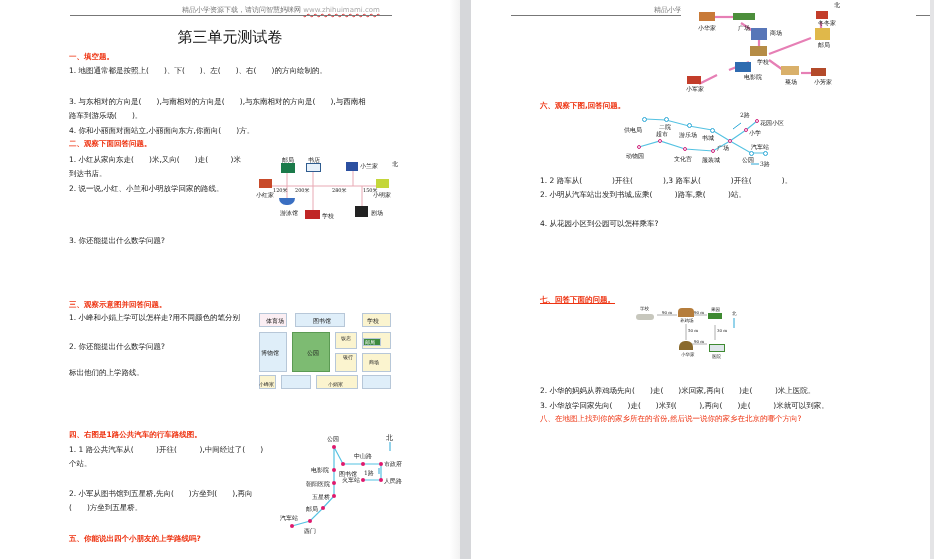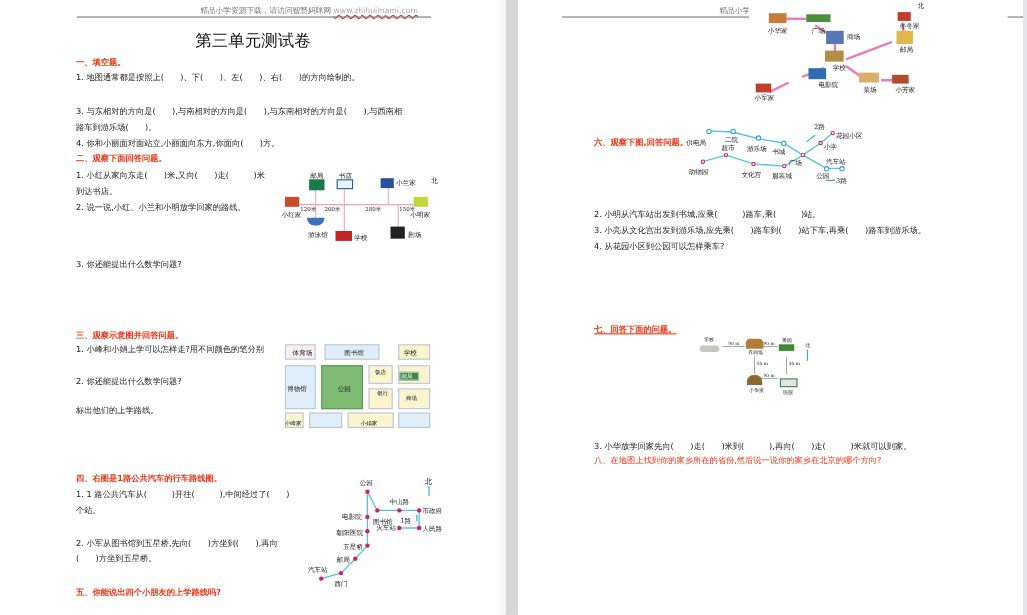--- a/index.html
+++ b/index.html
@@ -207,21 +207,21 @@
     <div class="house" style="left:54px;top:62px;width:16px;height:10px;background:#2f6bb0;"></div>
     <div class="lbl" style="left:63px;top:73px;">电影院</div>
     <div class="house" style="left:100px;top:66px;width:18px;height:9px;background:#d9b06a;"></div>
     <div class="lbl" style="left:104px;top:78px;">菜场</div>
     <div class="house" style="left:130px;top:68px;width:15px;height:8px;background:#b34a2a;"></div>
     <div class="lbl" style="left:133px;top:78px;">小芳家</div>
     <div class="house" style="left:6px;top:76px;width:14px;height:8px;background:#c33d2a;"></div>
     <div class="lbl" style="left:5px;top:85px;">小军家</div>
   </div>
 
-  <div class="sec" style="left:69px;top:101px;margin-top:24px;">六、观察下图,回答问题。</div>
+  <div class="sec" style="left:69px;top:101px;">六、观察下图,回答问题。</div>
   <div class="fig" style="left:158px;top:113px;width:140px;height:58px;">
     <svg width="140" height="58">
       <polyline points="16,6 37,7 60,13 83,17 101,28 122,40 136,40" fill="none" stroke="#55c2e2" stroke-width="1.2"></polyline>
       <polyline points="10,34 31,28 56,36 84,38 101,28 117,17 128,8" fill="none" stroke="#55c2e2" stroke-width="1.2"></polyline>
       <line x1="112" y1="10" x2="104" y2="16" stroke="#2aa7d6" stroke-width="1"></line>
       <line x1="130" y1="51" x2="122" y2="51" stroke="#2aa7d6" stroke-width="1"></line>
     </svg>
     <div class="cdot" style="left:13px;top:4px;"></div>
     <div class="lbl" style="left:-5px;top:13px;">供电局</div>
     <div class="cdot" style="left:35px;top:4px;"></div>
@@ -244,22 +244,22 @@
     <div class="odot" style="left:54px;top:34px;"></div>
     <div class="lbl" style="left:45px;top:42px;">文化宫</div>
     <div class="odot" style="left:82px;top:36px;"></div>
     <div class="lbl" style="left:73px;top:43px;">服装城</div>
     <div class="cdot" style="left:120px;top:38px;"></div>
     <div class="lbl" style="left:113px;top:43px;">公园</div>
     <div class="cdot" style="left:134px;top:38px;"></div>
     <div class="lbl" style="left:122px;top:30px;">汽车站</div>
     <div class="lbl" style="left:131px;top:47px;">3路</div>
   </div>
+  <div class="q" style="left:69px;top:176px;">1. 2 路车从(　　　　)开往(　　　　),3 路车从(　　　　)开往(　　　　)。</div>
   <div class="q" style="left:69px;top:190px;">2. 小明从汽车站出发到书城,应乘(　　　)路车,乘(　　　)站。</div>
-  <div class="q" style="left:69px;top:205px;">3. 小亮从文化宫出发到游乐场,应先乘(　　)路车到(　　)站下车,再乘(　　)路车到游乐场。</div>
   <div class="q" style="left:69px;top:219px;">4. 从花园小区到公园可以怎样乘车?</div>
 
   <div class="sec" style="left:69px;top:295px;text-decoration:underline;">七、回答下面的问题。</div>
   <div class="fig" style="left:164px;top:306px;width:112px;height:56px;">
     <svg width="112" height="56">
       <g stroke="#999" stroke-width="0.8">
         <line x1="22" y1="9" x2="42" y2="9"></line>
         <line x1="56" y1="9" x2="72" y2="9"></line>
         <line x1="51" y1="18" x2="51" y2="34"></line>
         <line x1="56" y1="38" x2="72" y2="38"></line>
@@ -277,18 +277,19 @@
     <div class="lbl" style="left:46px;top:46px;font-size:4.5px;">小华家</div>
     <div class="house" style="left:74px;top:38px;width:16px;height:8px;background:#dfe6ea;border:1px solid #3f8a32;box-sizing:border-box;"></div>
     <div class="lbl" style="left:77px;top:48px;font-size:4.5px;">医院</div>
     <div class="lbl" style="left:97px;top:5px;font-size:4.5px;">北</div>
     <div class="lbl" style="left:27px;top:4px;font-size:4px;">90 m</div>
     <div class="lbl" style="left:59px;top:4px;font-size:4px;">90 m</div>
     <div class="lbl" style="left:59px;top:33px;font-size:4px;">90 m</div>
     <div class="lbl" style="left:53px;top:22px;font-size:4px;">50 m</div>
     <div class="lbl" style="left:82px;top:22px;font-size:4px;">30 m</div>
   </div>
+  <div class="q" style="left:69px;top:386px;">2. 小华的妈妈从养鸡场先向(　　)走(　　)米回家,再向(　　)走(　　　)米上医院。</div>
   <div class="q" style="left:69px;top:401px;">3. 小华放学回家先向(　　)走(　　)米到(　　　),再向(　　)走(　　　)米就可以到家。</div>
 
   <div class="sec" style="left:69px;top:414px;font-weight:normal;">八、在地图上找到你的家乡所在的省份,然后说一说你的家乡在北京的哪个方向?</div>
 </div>
 
 <div class="edge-r"></div>
 
 </body></html>

